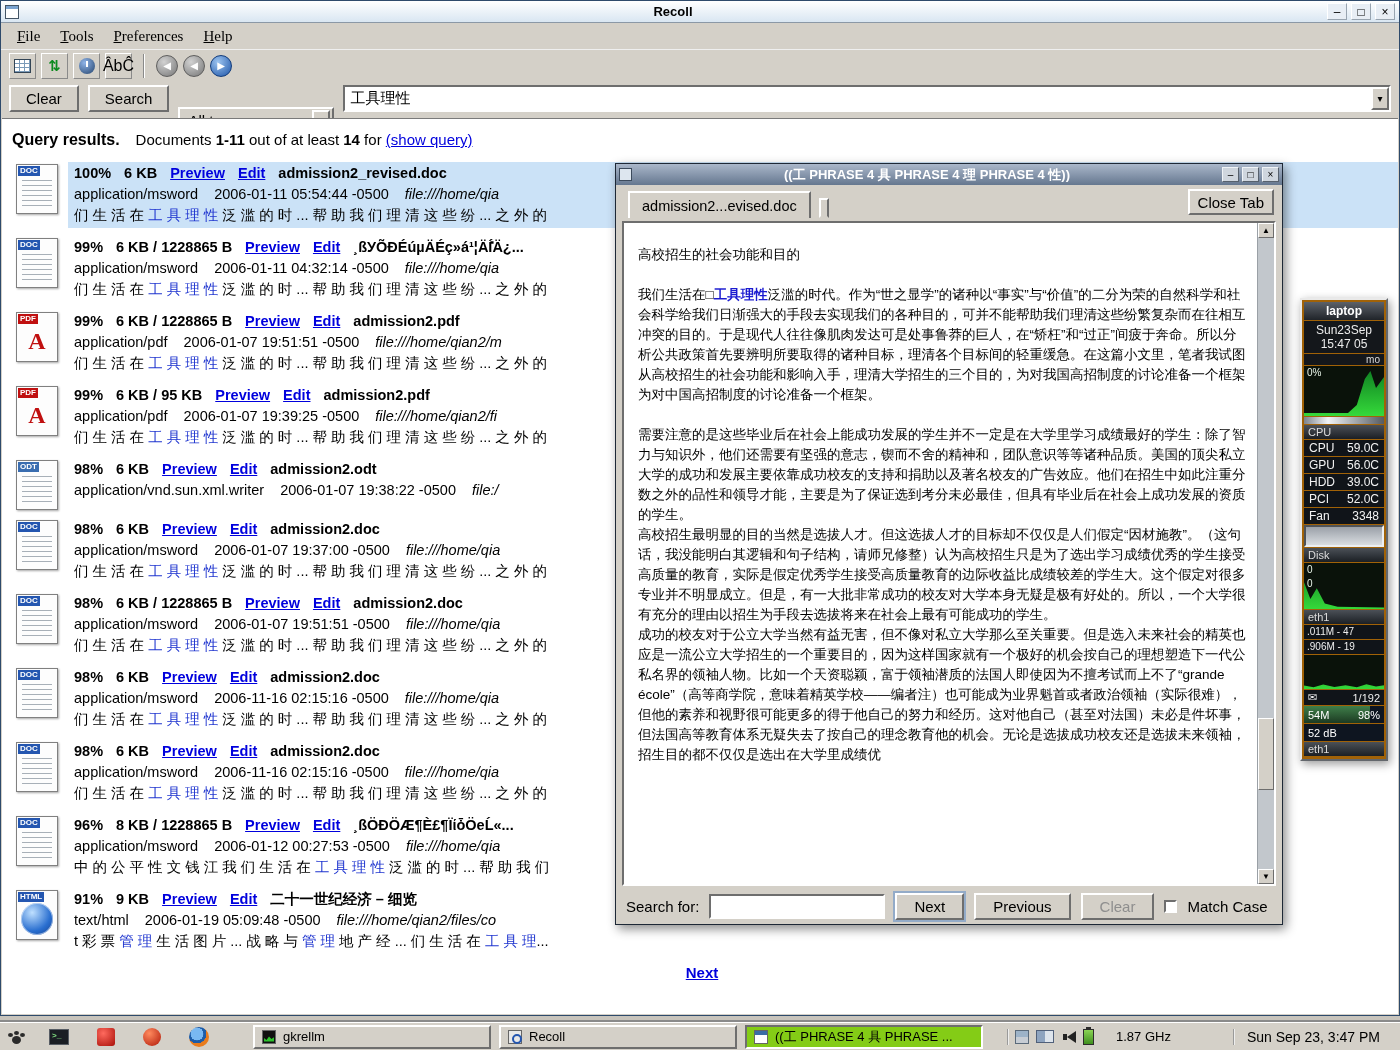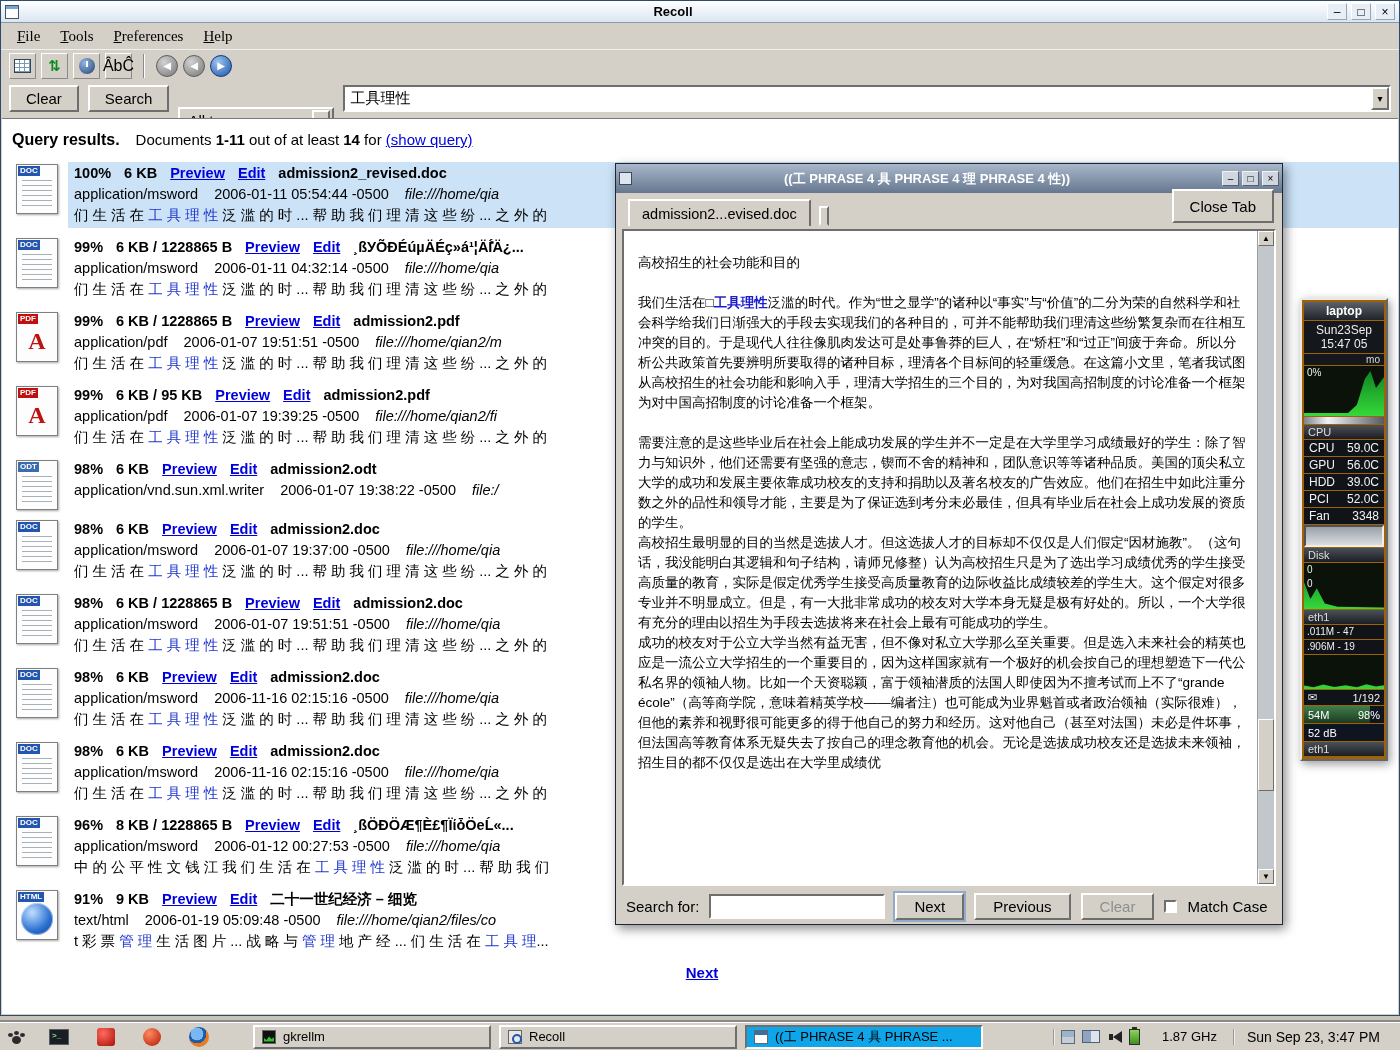--- a/index.html
+++ b/index.html
@@ -65,29 +65,29 @@
   .ficon.odt::before{content:"ODT";background:#3a6db0;}
   .ficon.pdf::before{content:"PDF";background:#c01010;}
   .ficon.pdf::after{background:none;content:"A";color:#c01010;font:bold 24px/28px "Liberation Serif",serif;text-align:center;top:14px;}
   .ficon.html::before{content:"HTML";background:#2456b0;}
   .ficon.html::after{content:"";left:4px;right:4px;top:12px;height:32px;border-radius:50%;
       background:radial-gradient(circle at 35% 30%,#bfe0ff,#2a6fd0 60%,#143f8c);
       box-shadow:inset 0 0 0 1px rgba(255,255,255,.5);}
 
   
   .preview{position:absolute;left:615px;top:163px;width:668px;height:762px;background:#d4d0c8;border:1px solid #1d2836;box-shadow:3px 4px 10px rgba(0,0,0,.45);display:flex;flex-direction:column;}
-  .ptitlebar{height:29px;background:linear-gradient(#aab7ca,#65778f);display:flex;align-items:center;padding:0 3px;gap:3px;flex:none;}
+  .ptitlebar{height:21px;background:linear-gradient(#aab7ca,#65778f);display:flex;align-items:center;padding:0 3px;gap:3px;flex:none;}
   .pwin-icon{width:13px;height:13px;background:#dde6ef;border:1px solid #3c4a5c;box-shadow:inset 0 3px 0 #5e7panna;}
   .ptitle{flex:1;text-align:center;color:#fff;font-weight:bold;font-size:13px;white-space:nowrap;overflow:hidden;}
   .pwbtn{width:17px;height:15px;background:#cfd6de;border:1px solid;border-color:#f0f4f8 #57616d #57616d #f0f4f8;font-size:10px;display:flex;align-items:center;justify-content:center;flex:none;}
   .ptabs{height:33px;display:flex;align-items:flex-end;padding:4px 8px 0 12px;gap:8px;flex:none;}
   .ptab{height:27px;background:#d4d0c8;border:2px solid;border-color:#fff #6e6e6e #d4d0c8 #fff;border-bottom:none;display:flex;align-items:center;padding:0 12px;font-size:14.5px;}
   .ptab-stub{width:10px;height:20px;border:2px solid;border-color:#fff #6e6e6e transparent #fff;}
   .ptab-space{flex:1;}
-  .closetab{height:34px;padding:0 16px;font-size:15px;margin-bottom:3px;font-family:inherit;text-align:center;}
+  .closetab{height:26px;padding:0 8px;font-size:15px;margin-bottom:3px;font-family:inherit;text-align:center;}
   .pbody{flex:1;margin:3px 6px 2px 6px;border:2px solid;border-color:#6e6e6e #fff #fff #6e6e6e;background:#fff;display:flex;overflow:hidden;}
   .ptext{flex:1;padding:22px 8px 0 14px;font-size:13.5px;line-height:20px;overflow:hidden;}
   .para{min-height:20px;}
   .para .phl{color:#1b1bd0;font-weight:bold;}
   .pscroll{width:17px;flex:none;background:#c6cacf;border-left:1px solid #9aa0a6;display:flex;flex-direction:column;}
   .sarrow{height:15px;background:#d4d0c8;border:1px solid;border-color:#fff #6e6e6e #6e6e6e #fff;font-size:8px;text-align:center;line-height:13px;flex:none;}
   .strack{flex:1;position:relative;background:#c2c7cc;}
   .sthumb{position:absolute;left:0;right:0;top:76%;height:72px;background:#d4d0c8;border:1px solid;border-color:#fff #6e6e6e #6e6e6e #fff;}
   .pfind{height:36px;display:flex;align-items:center;gap:10px;padding:0 10px;font-size:15px;flex:none;}
   .pfind input{width:176px;height:25px;border:2px solid;border-color:#6e6e6e #fff #fff #6e6e6e;font-size:14px;padding:0 4px;outline:none;}
@@ -123,37 +123,37 @@
   
   .taskbar{position:absolute;left:0;bottom:0;width:1400px;height:28px;background:#d4d0c8;border-top:1px solid #ffffff;box-shadow:0 -2px 0 #8a8a8a;display:flex;align-items:center;padding:0 6px;gap:8px;}
   .launchers{display:flex;align-items:center;gap:28px;margin:0 36px 0 6px;}
   .paw{width:9px;height:8px;background:#2a2a2a;border-radius:50%;box-shadow:-6px -5px 0 -2px #2a2a2a,0 -7px 0 -2px #2a2a2a,6px -5px 0 -2px #2a2a2a;margin-top:6px;}
   .term-ic{width:20px;height:16px;background:#1a1e24;border:1px solid #565c64;position:relative;}
   .term-ic::after{content:">_";position:absolute;left:2px;top:1px;color:#7fdc7f;font:bold 8px/10px "Liberation Mono",monospace;}
   .red-ic{width:18px;height:18px;border-radius:3px;background:radial-gradient(circle at 35% 30%,#ff6a5e,#a80f08);}
   .red-ic2{width:18px;height:18px;border-radius:50%;background:radial-gradient(circle at 35% 30%,#ff8a5e,#b01808);}
   .ff-ic{width:20px;height:20px;border-radius:50%;background:radial-gradient(circle at 40% 35%,#79b8f2 0 36%,#1d5ca8 37% 52%,#e87c1e 53% 100%);}
   .task{width:238px;height:24px;display:flex;align-items:center;gap:7px;padding:0 7px;font-size:13px;white-space:nowrap;overflow:hidden;border:2px solid;border-color:#fff #6e6e6e #6e6e6e #fff;background:#d4d0c8;}
-  .task.active{border-color:#6e6e6e #fff #fff #6e6e6e;background:#0ea5e9;}
+  .task.active{border-color:#6e6e6e #fff #fff #6e6e6e;background:#84cc16;}
   .mi{width:14px;height:14px;flex:none;position:relative;border:1px solid #666;}
   .mi-gk{background:#101010;}
   .mi-gk::after{content:"";position:absolute;left:1px;right:1px;bottom:1px;height:6px;background:#2ec32e;clip-path:polygon(0 100%,0 40%,25% 75%,50% 15%,75% 60%,100% 30%,100% 100%);}
   .mi-recoll{background:#e8e8e8;}
   .mi-recoll::after{content:"";position:absolute;left:3px;top:3px;width:6px;height:6px;border:2px solid #2456b0;border-radius:50%;}
   .mi-prev{background:#fff;}
   .mi-prev::before{content:"";position:absolute;left:0;right:0;top:0;height:4px;background:#3a6ea5;}
   .tray{display:flex;align-items:center;gap:7px;margin-left:auto;padding:0 6px;border-left:2px groove #eee;}
   .kbd-ic{width:14px;height:14px;background:linear-gradient(#9db3c8 0 50%,#c7cdd4 50% 100%);border:1px solid #5a6a7a;}
   .pager-ic{width:18px;height:13px;border:1px solid #50607a;background:linear-gradient(90deg,#8ea4c0 0 50%,#dde4ec 50% 100%);}
   .vol-ic{width:0;height:0;border:6px solid transparent;border-right:9px solid #222;position:relative;}
   .vol-ic::before{content:"";position:absolute;left:-4px;top:-3px;width:4px;height:6px;background:#222;}
   .bat-ic{width:11px;height:16px;background:linear-gradient(#8bd455,#3f8f1f);border:1px solid #2c2c2c;position:relative;}
   .bat-ic::before{content:"";position:absolute;left:2px;top:-3px;width:5px;height:2px;background:#2c2c2c;}
   .freq{font-size:13px;padding:0 8px;white-space:nowrap;}
-  .tclock{font-size:14px;padding:0 14px 0 12px;border-left:2px groove #eee;white-space:nowrap;}
+  .tclock{font-size:14px;padding:0 14px 0 12px;border-left:2px groove #eee;white-space:nowrap;margin-left:46px;}
 </style>
 </head>
 <body>
 
 <div class="screen">
 
   <div class="main-window">
 
     <div class="titlebar">
       <span class="win-menu-icon"></span>

